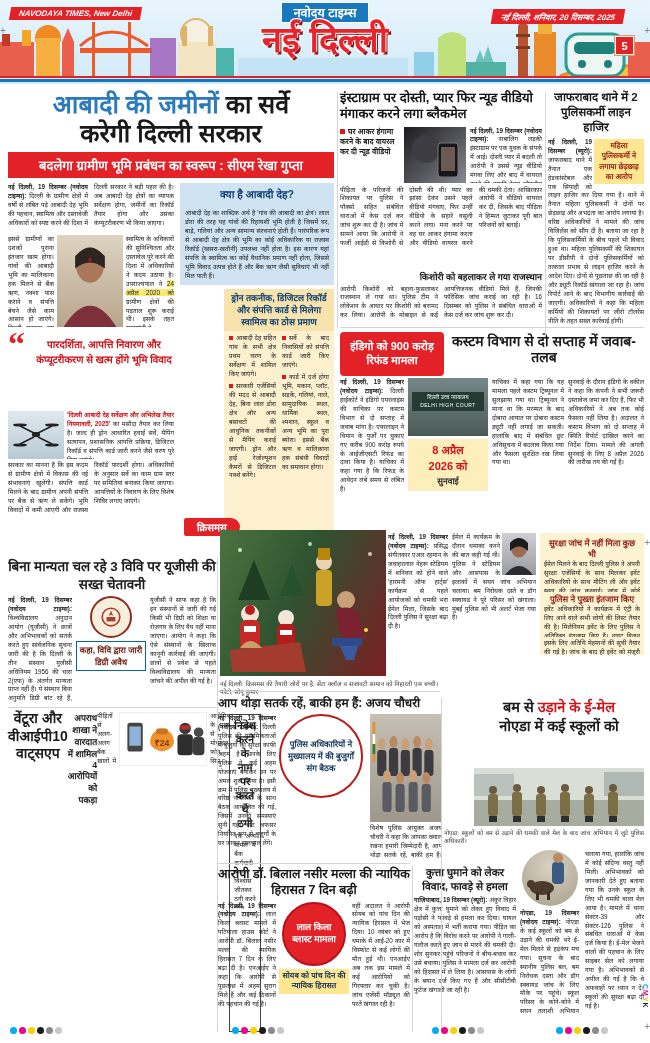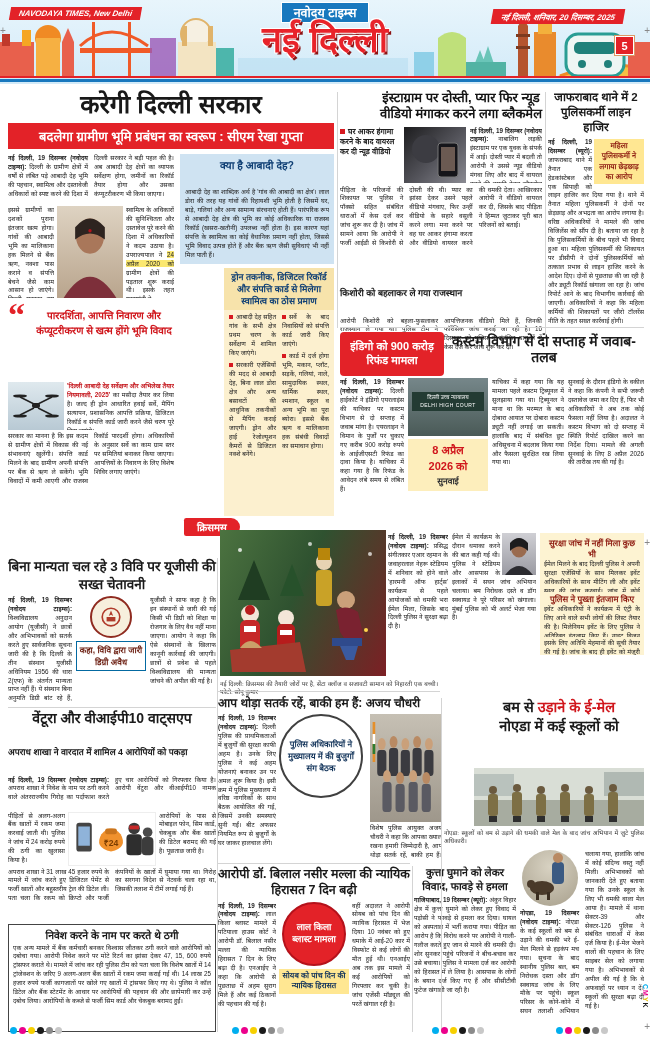--- a/index.html
+++ b/index.html
@@ -41,33 +41,33 @@
   .sv-h1 .blue{color:#2b7abc;}
   #sv-band{margin-top:4px;background:#e32228;color:#fff;font-size:13px;font-weight:bold;
        text-align:center;padding:4px 0;}
   #sv-content{display:flex;gap:6px;margin-top:5px;height:358px;}
   #sv-left{width:166px;display:flex;flex-direction:column;}
   #sv-right{width:154px;display:flex;flex-direction:column;}
   .qmark{color:#e32228;font-size:34px;font-family:"Liberation Serif","DejaVu Serif",serif;
        font-weight:bold;line-height:.9;width:26px;}
   .qbox{flex:1;color:#d0161c;font-weight:bold;font-size:10px;line-height:1.5;text-align:center;padding-top:8px;}
   #box1{background:#cfe3f2;padding:4px 5px;}
-  .boxtitle{font-size:10.5px;font-weight:800;color:#0f3f74;text-align:center;margin-bottom:16px;}
+  .boxtitle{font-size:10.5px;font-weight:800;color:#0f3f74;text-align:center;margin-bottom:8px;}
   #box2{background:#fcf0cf;margin-top:4px;flex:1;padding:0 5px 3px;margin-left:44px;}
   #box2 .bt2{font-size:9px;font-weight:800;color:#0f3f74;text-align:center;background:#f7e3ab;
        margin:0 -5px 3px;padding:3px 5px;line-height:1.35;}
   .itm{break-inside:avoid;margin-bottom:3px;}
   .itm::before{content:"";display:inline-block;width:4px;height:4px;background:#d71920;margin-right:3px;}
   
   #insta{left:340px;top:90px;width:202px;height:238px;}
-  .h-md{font-size:13px;font-weight:800;text-align:center;line-height:1.25;color:#141414;margin-left:40px;}
+  .h-md{font-size:13px;font-weight:800;text-align:left;line-height:1.25;color:#141414;}
   #insta-row{display:flex;gap:4px;margin-top:4px;height:56px;}
   .bullet-blk{width:60px;font-size:7.6px;font-weight:800;line-height:1.35;color:#222;}
   .bullet-blk::before{content:"";display:inline-block;width:5px;height:5px;background:#d71920;margin-right:3px;}
-  .subhead{font-size:9px;font-weight:800;text-align:left;margin:18px 0;}
+  .subhead{font-size:9px;font-weight:800;text-align:right;margin:2px 0;}
   
   #jafra{left:548px;top:90px;width:96px;height:246px;}
   .h-sm{font-size:11.5px;font-weight:800;text-align:center;line-height:1.3;}
   .hl-box{float:right;width:46px;background:#ffe792;color:#8f1d12;font-weight:800;font-size:7.4px;
        padding:2px;margin:1px 0 1px 2px;text-align:center;line-height:1.4;}
   
   #customs{left:340px;top:330px;width:304px;height:198px;}
   #cust-redbox{position:absolute;left:0;top:2px;width:100px;height:40px;background:#e32228;color:#fff;
        font-weight:800;font-size:11px;text-align:center;display:flex;align-items:center;justify-content:center;
        border-radius:4px;line-height:1.25;padding:2px;}
@@ -88,30 +88,30 @@
   #xmas-label{position:absolute;left:-36px;top:0;background:#e32228;color:#fff;font-weight:800;
        font-size:10px;padding:2px 13px;border-radius:3px 12px 12px 3px;}
   #xmas-photo{position:absolute;left:0;top:12px;width:166px;height:146px;}
   #xmas-cap{position:absolute;left:0;top:162px;width:218px;}
   
   #rahman{left:388px;top:530px;width:256px;height:162px;}
   #rah-content{display:flex;gap:4px;margin-top:3px;height:122px;}
   .panel{flex:1;background:#fdf3d2;padding:3px 4px;}
   .ptitle{font-size:8.4px;font-weight:800;color:#8f1d12;text-align:center;margin:1px 0 1px;}
   
-  #ventura{left:8px;top:710px;width:208px;height:322px;display:flex;flex-direction:column;}
+  #ventura{left:8px;top:710px;width:208px;height:322px;display:flex;flex-direction:row;}
   .h-v{font-size:14px;font-weight:800;text-align:center;line-height:1.25;}
   #invest{border:1.5px solid #444;margin-top:4px;padding:2px 4px;flex:1;}
   #invest .it{font-size:10.5px;font-weight:800;text-align:center;margin:1px 0 2px;}
   
   #ajay{left:218px;top:694px;width:224px;height:170px;}
   #ajay-h{position:absolute;left:0;top:0;width:262px;font-size:12px;font-weight:800;
        white-space:nowrap;overflow:hidden;}
   #ajay-content{position:absolute;left:0;top:20px;right:0;bottom:0;display:flex;gap:3px;}
-  #ajay-circle{width:84px;height:84px;border-radius:50%;border:2px solid #404040;background:#fff;
+  #ajay-circle{width:84px;height:84px;border-radius:50%;border:2px solid #b91c1c;background:#fff;
        display:flex;align-items:center;justify-content:center;text-align:center;
        font-size:8.4px;font-weight:800;color:#15365c;padding:6px;box-sizing:border-box;line-height:1.45;}
   
   #bilal{left:218px;top:866px;width:192px;height:162px;}
   #bilal-badge{width:64px;height:64px;border-radius:50%;background:#e32228;border:2px solid #b5121b;
        color:#fff;font-weight:800;font-size:9px;display:flex;align-items:center;justify-content:center;
        text-align:center;margin:0 auto;line-height:1.3;padding:2px;box-sizing:border-box;}
   #bilal-sub{background:#ffe792;color:#15365c;font-weight:800;font-size:7.8px;text-align:center;
        padding:2px;margin-top:3px;line-height:1.4;}
   
@@ -181,20 +181,21 @@
   <div class="rule-red"></div>
   <div class="rule-blue"></div>
 </div>
 <span class="crop" style="left:0;top:26px">+</span>
 <span class="crop" style="right:0;top:26px">+</span>
 <span class="crop" style="right:0;top:538px">+</span>
 <span class="crop" style="right:0;top:1022px">+</span>
 
 <div id="survey" class="abs">
   <div class="sv-h1">
+    <div><span class="blue">आबादी की जमीनों</span><span> का सर्वे</span></div>
     <div>करेगी दिल्ली सरकार</div>
   </div>
   <div id="sv-band">बदलेगा ग्रामीण भूमि प्रबंधन का स्वरूप : सीएम रेखा गुप्ता</div>
   <div id="sv-content">
     <div id="sv-left">
       <div class="bd c2" style="height:50px">
         <span class="dl">नई दिल्ली, 19 दिसम्बर (नवोदय टाइम्स):</span> <span>दिल्ली के ग्रामीण क्षेत्रों में वर्षों से लंबित पड़े आबादी देह भूमि की पहचान, स्वामित्व और दस्तावेजी अधिकारों को स्पष्ट करने की दिशा में दिल्ली सरकार ने बड़ी पहल की है। अब आबादी देह क्षेत्रों का व्यापक सर्वेक्षण होगा, जमीनों का रिकॉर्ड तैयार होगा और उसका कंप्यूटरीकरण भी किया जाएगा।</span>
       </div>
       <div style="display:flex;gap:3px;height:92px;margin-top:2px">
         <div class="bd" style="width:46px">इससे ग्रामीणों का दशकों पुराना इंतजार खत्म होगा। गांवों की आबादी भूमि का मालिकाना हक मिलने से बैंक ऋण, नक्शा पास कराने व संपत्ति बेचने जैसे काम आसान हो जाएंगे। दिल्ली सरकार इस मिशन पर गंभीरता से काम कर रही है।</div>

